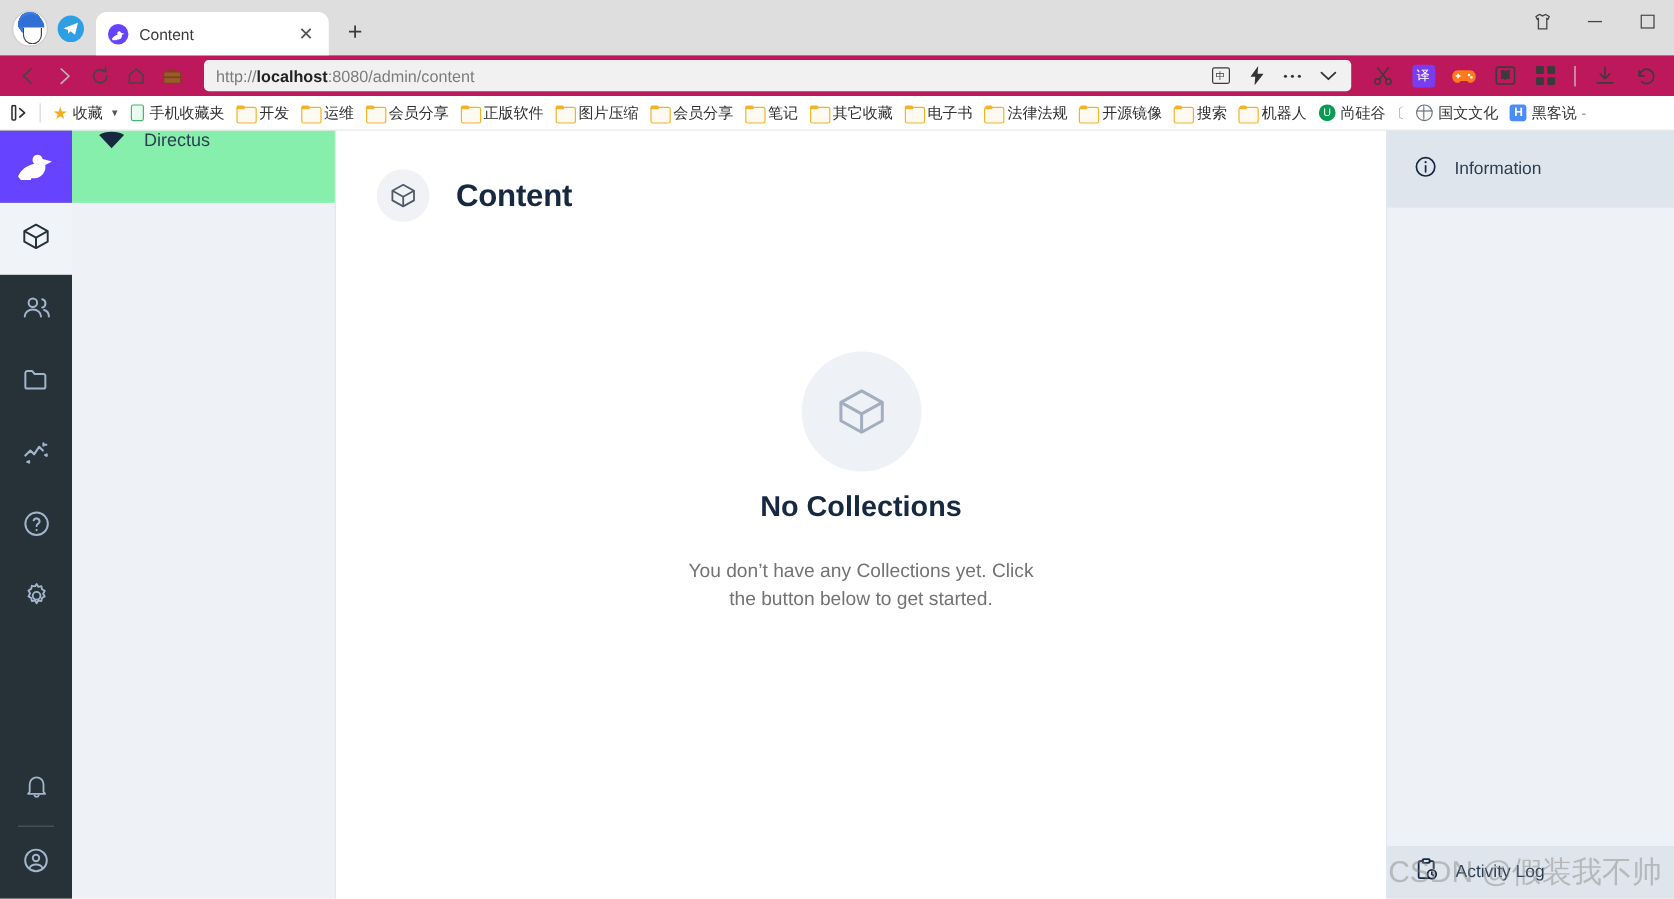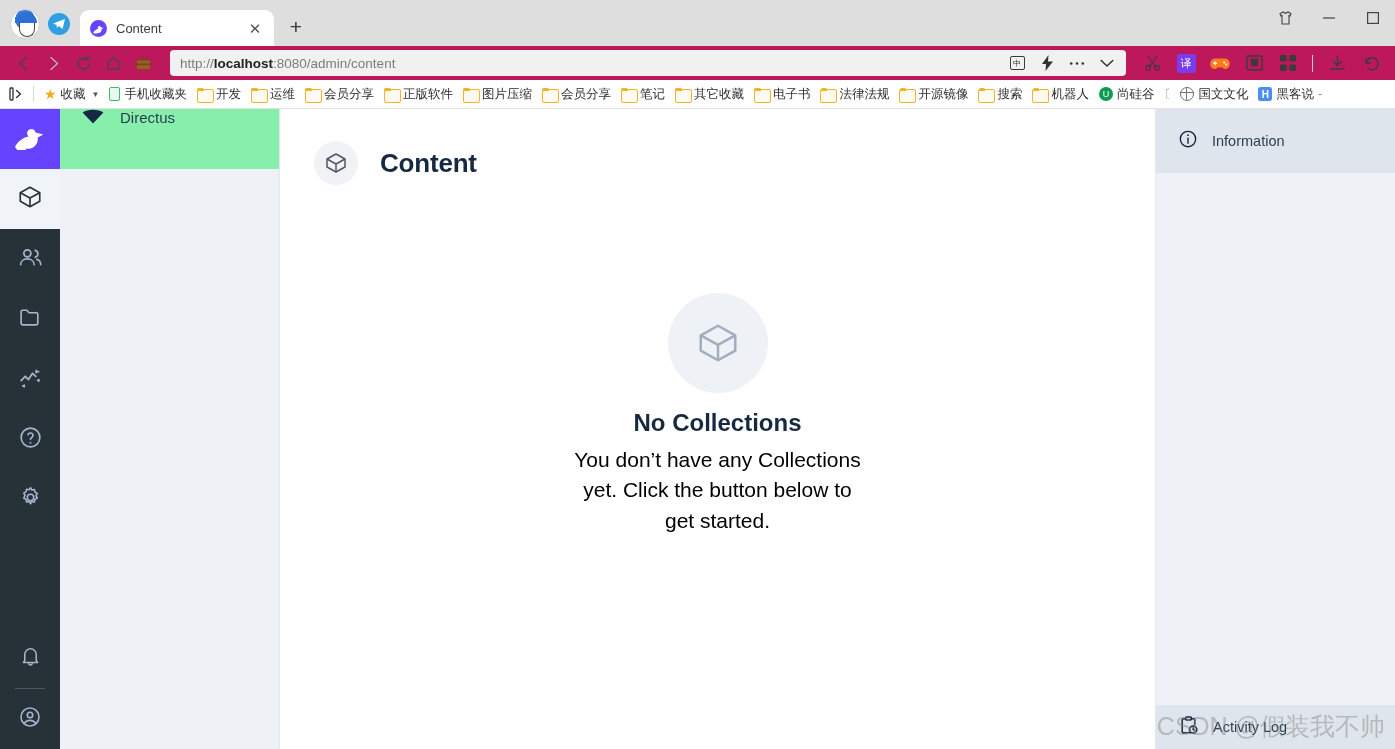--- a/index.html
+++ b/index.html
@@ -182,22 +182,22 @@
     justify-content: flex-start; padding-top: 100px;
   }
   .empty-circle {
     width: 100px; height: 100px; border-radius: 50%; background: #eef1f6;
     display: flex; align-items: center; justify-content: center; color: #a2aebf;
   }
   .empty-title {
     font-size: 24px; font-weight: 700; color: #172940; margin-top: 16px;
   }
   .empty-sub {
-    font-size: 21px; color: #000000; line-height: 1.45; text-align: center;
-    max-width: 300px; margin-top: 8px;
+    font-size: 16px; color: #737373; line-height: 1.45; text-align: center;
+    max-width: 300px; margin-top: 28px;
   }
   .create-btn {
     margin-top: 34px; background: #6644ff; color: #fff; border: none;
     border-radius: 6px; padding: 0 22px; height: 44px; font-size: 15px;
     font-weight: 700; font-family: "Liberation Sans", sans-serif; cursor: pointer;
   }
 
   .rightsidebar {
     width: 240px; background: #eef1f5; display: flex; flex-direction: column;
     flex: none; border-left: 1px solid #e3e7ee;

